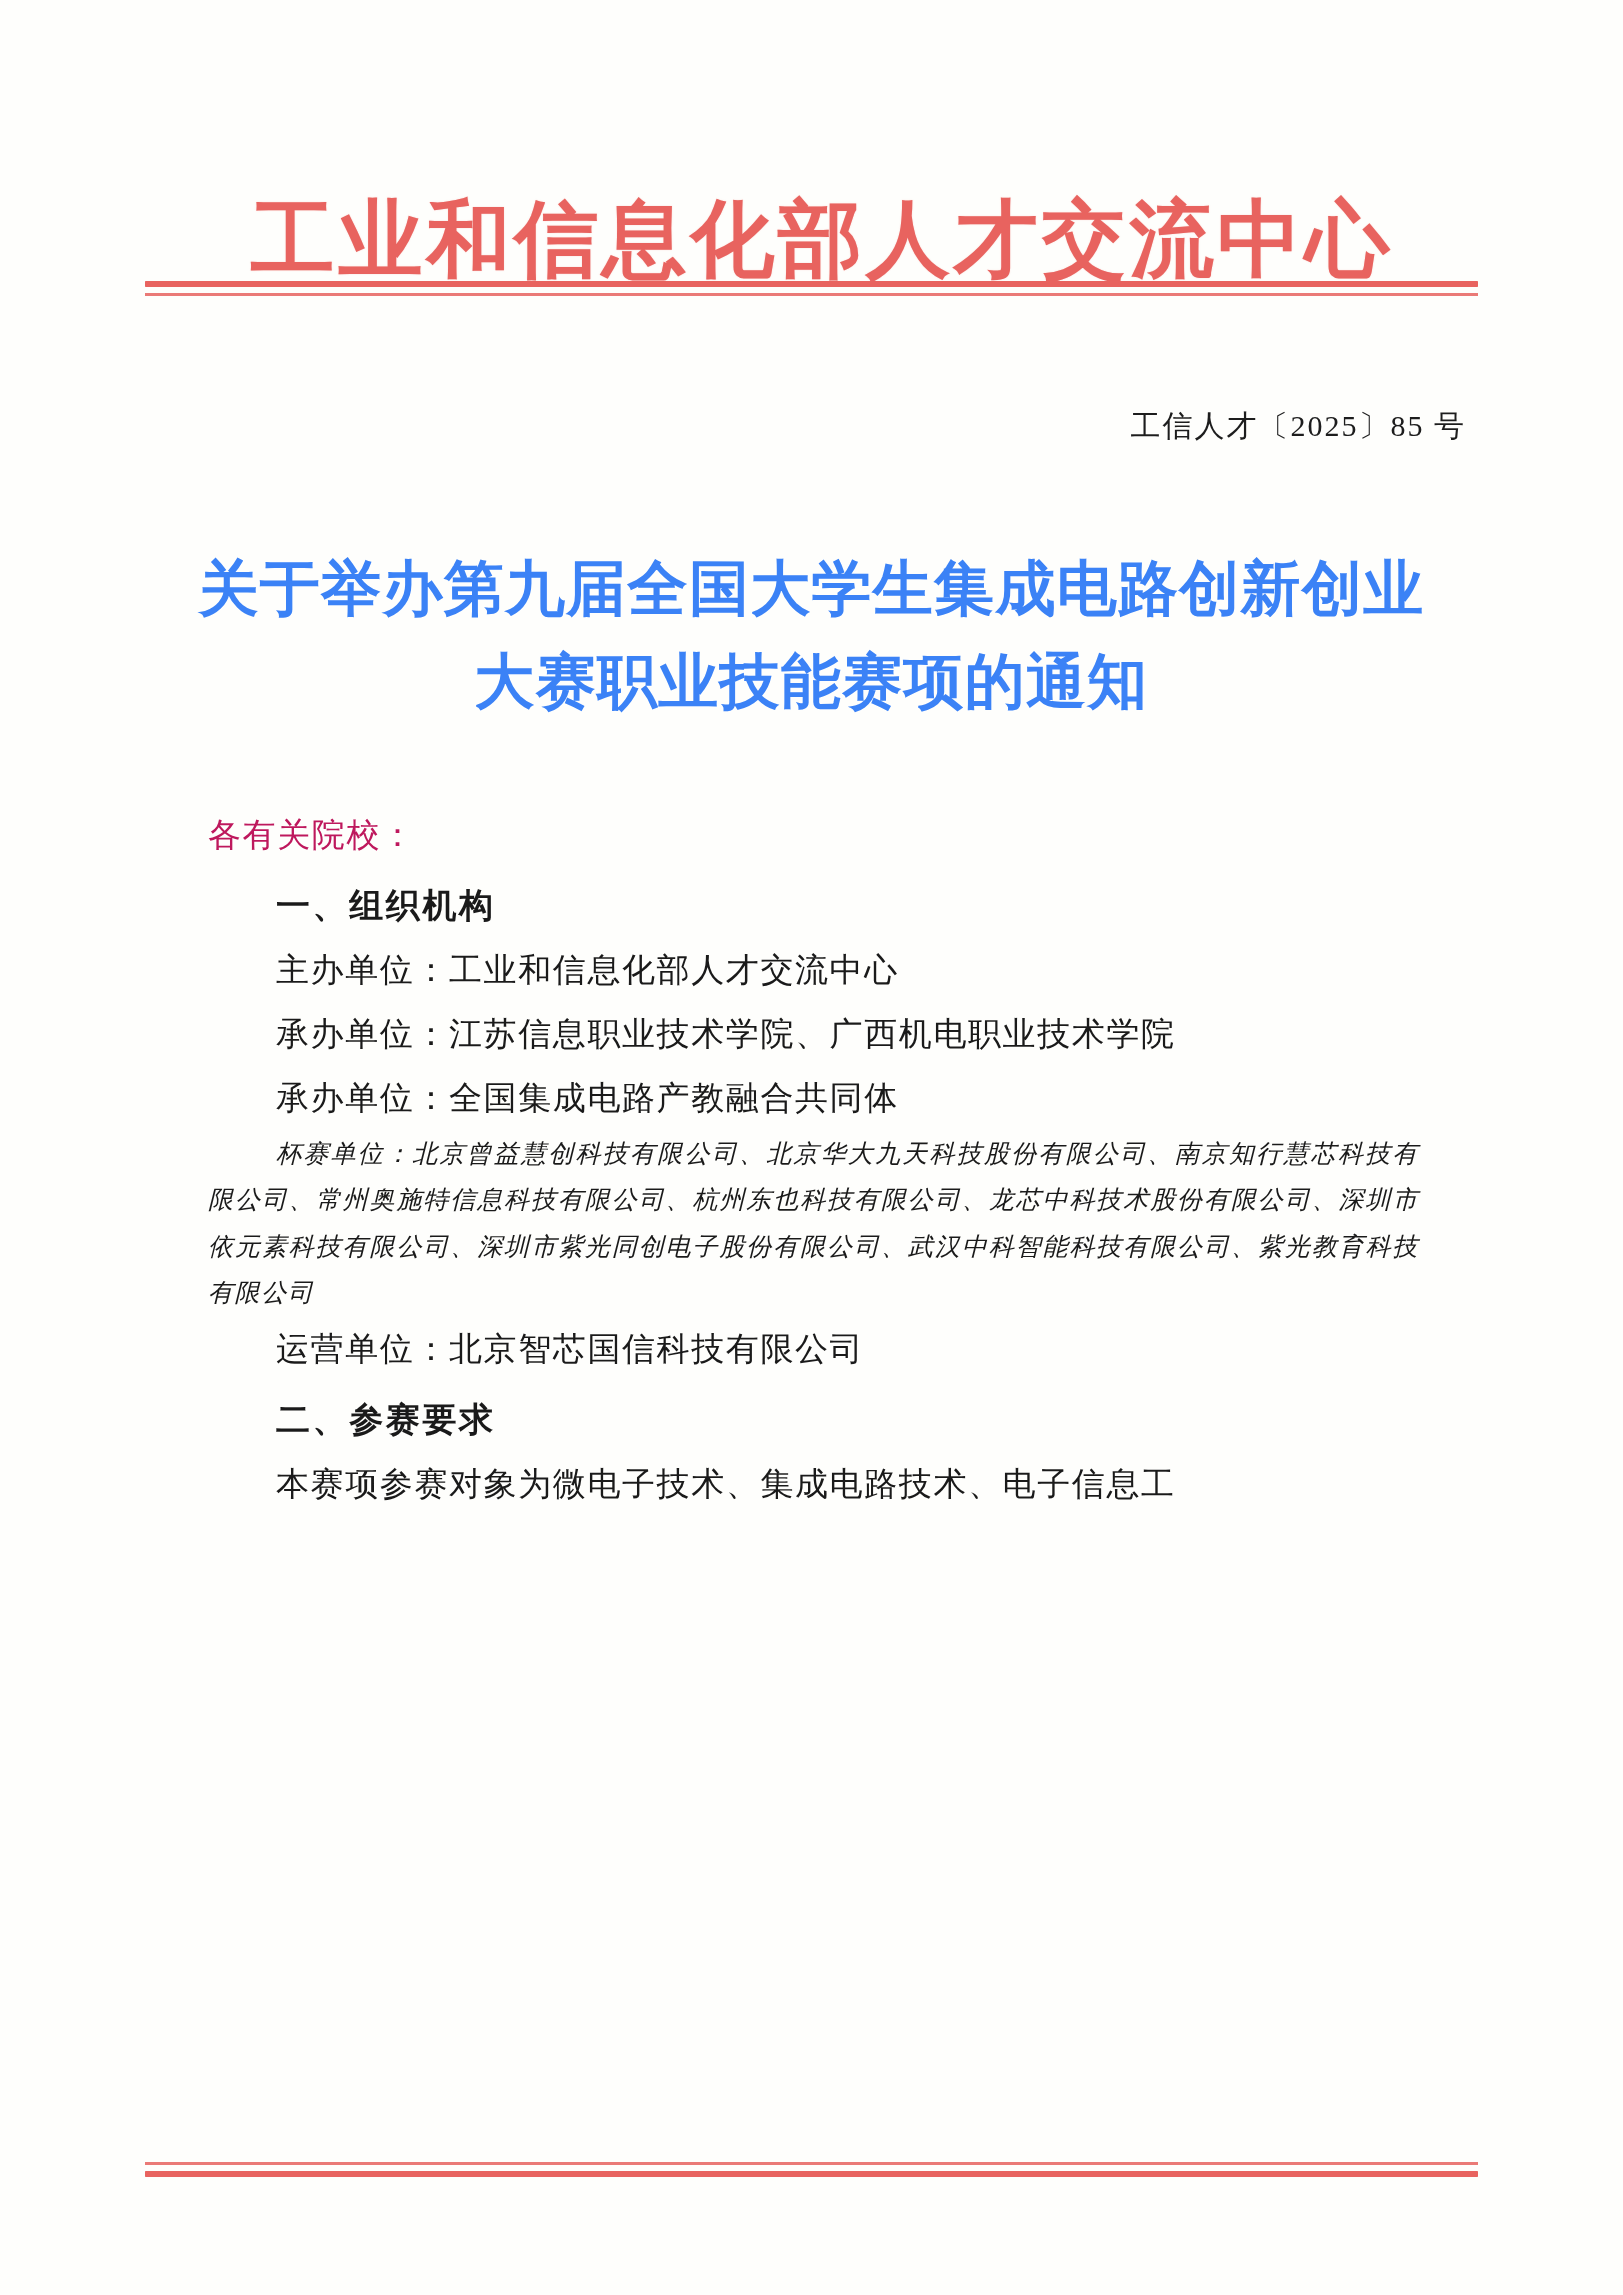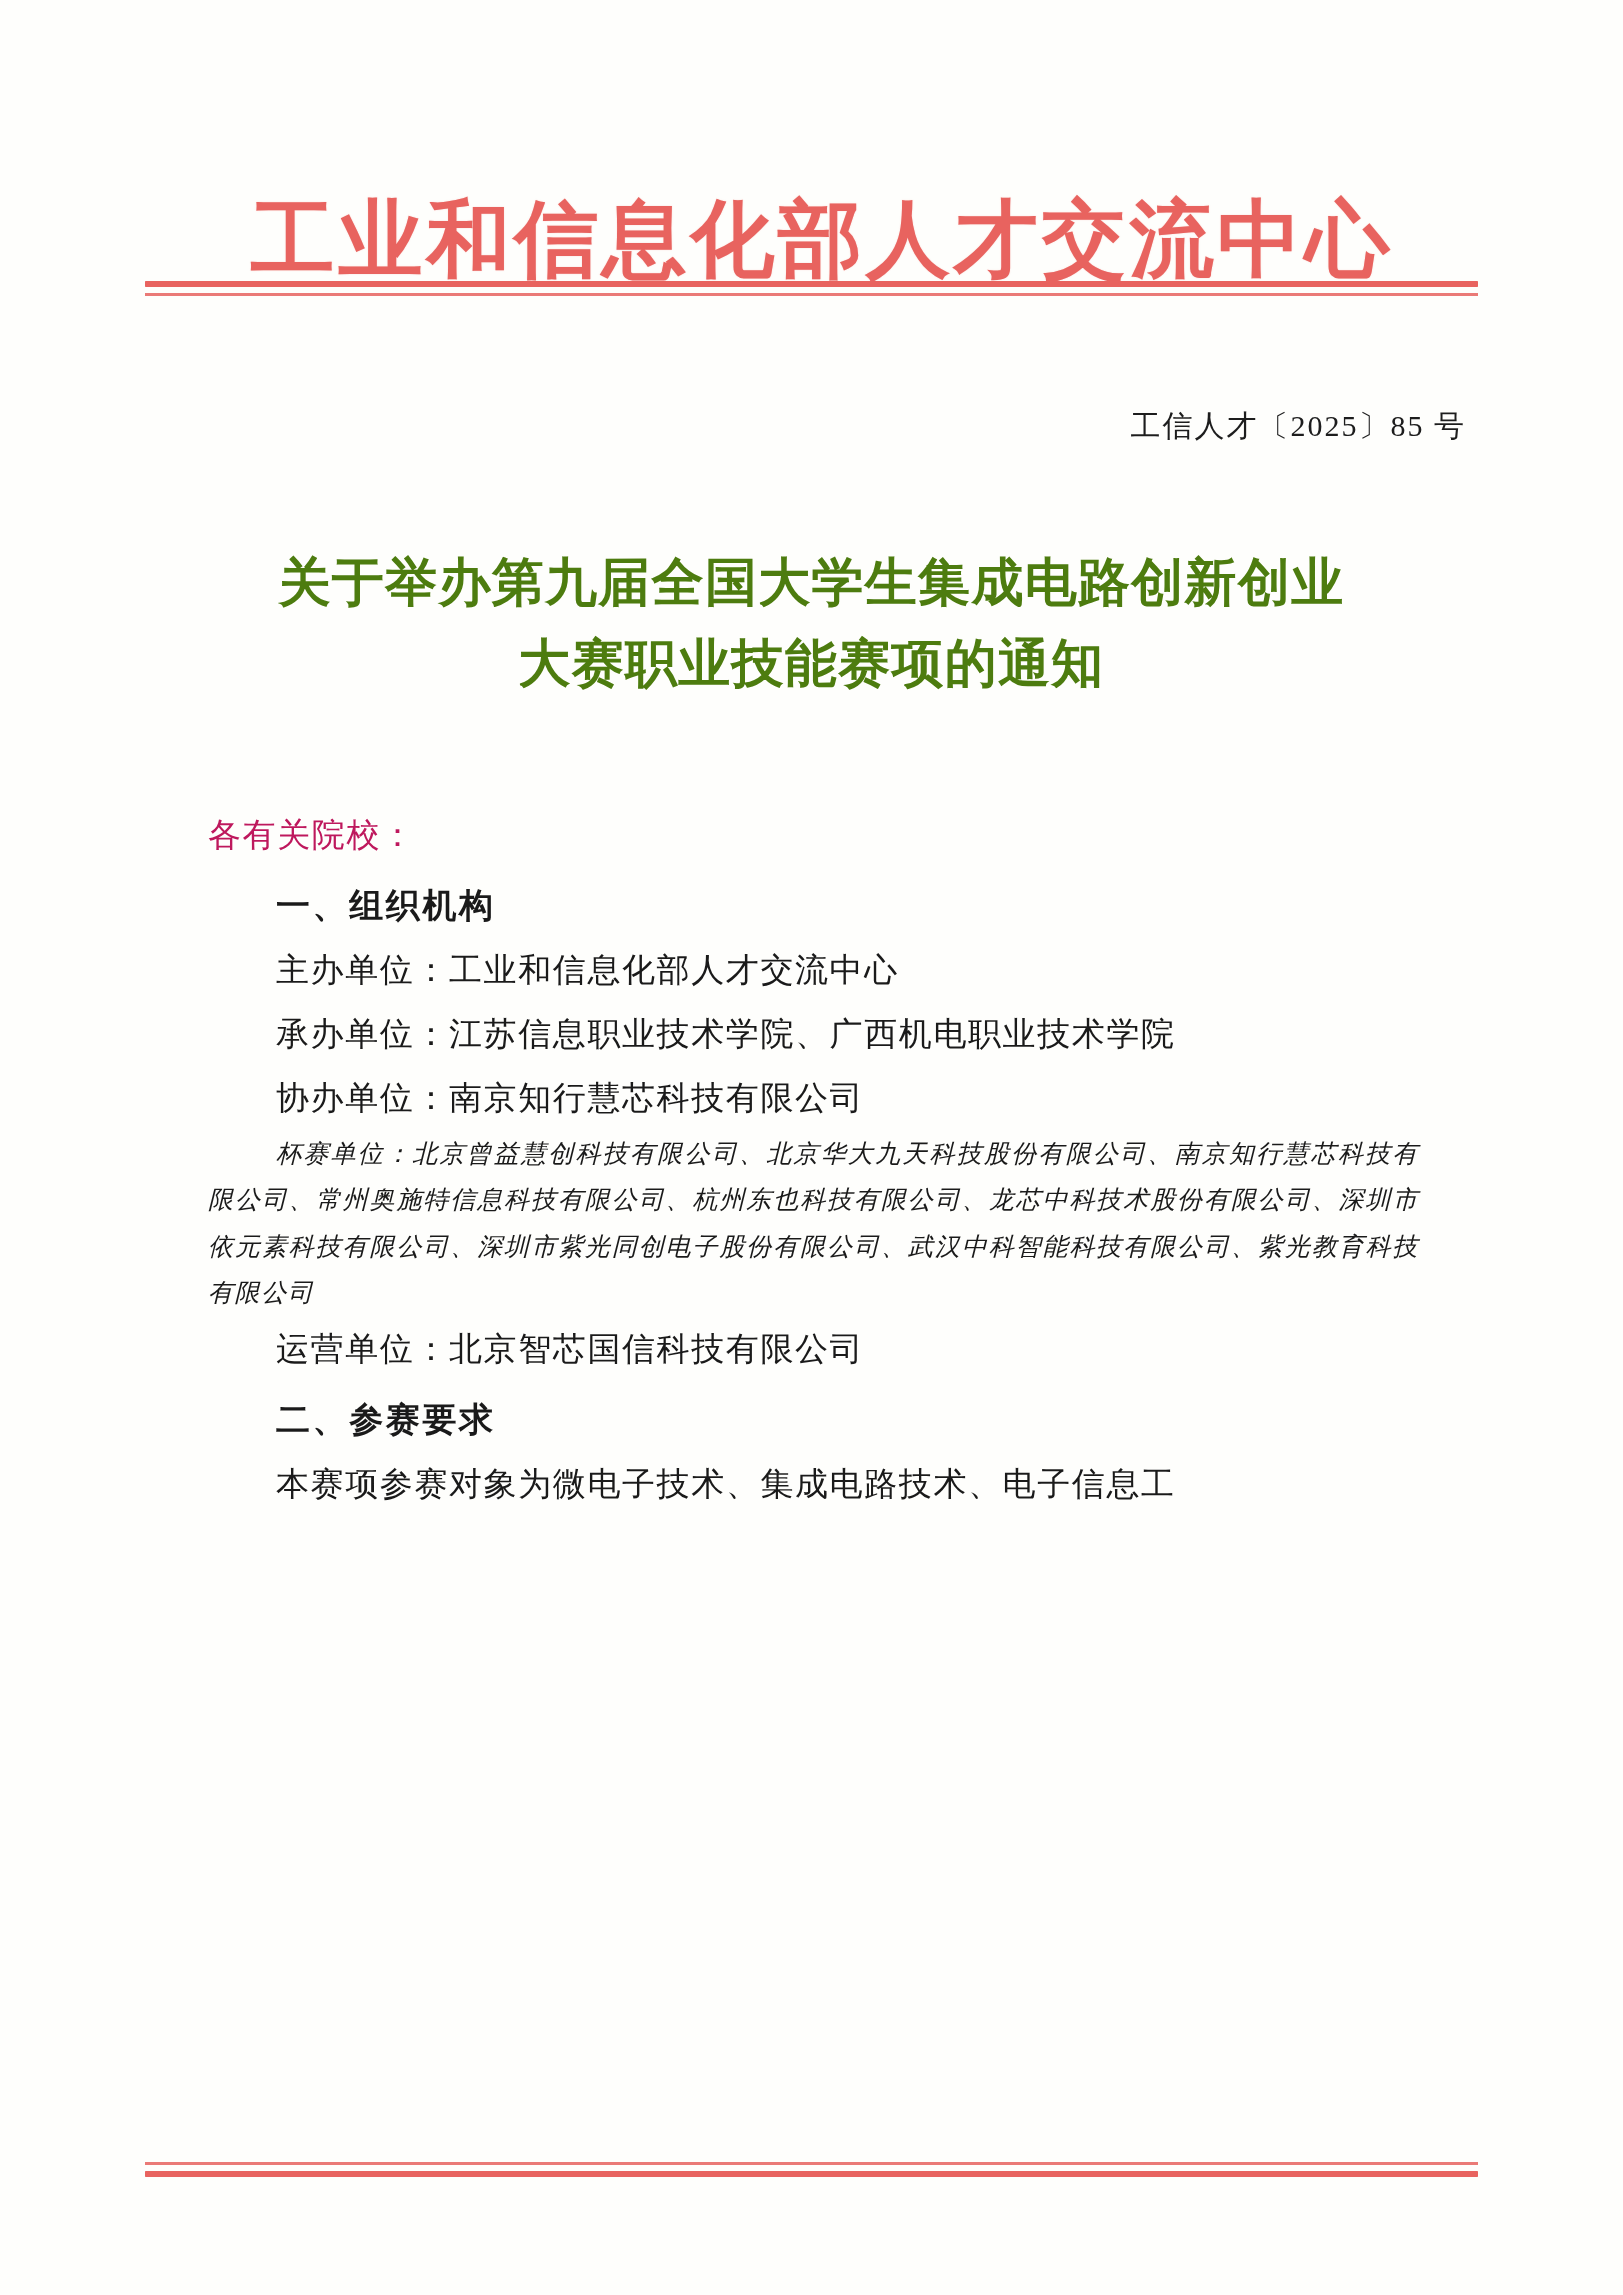--- a/index.html
+++ b/index.html
@@ -70,24 +70,24 @@
   }
 
   
   .doc-title {
     position: absolute;
     top: 543px;
     left: 196px;
     right: 196px;
     text-align: center;
     font-weight: bold;
-    font-size: 52px;
+    font-size: 60px;
     line-height: 1.55;
     letter-spacing: 1.3px;
-    color: #4d7c0f;
+    color: #3b82f6;
     font-family: "Liberation Serif", "DejaVu Serif", serif;
   }
 
   
   .body-area {
     position: absolute;
     top: 805px;
     left: 208px;
     width: 1211px;
   }
@@ -159,21 +159,21 @@
 
   <div class="body-area">
 
     <p class="para">各有关院校：</p>
 
 
     <h2 class="section-head">一、组织机构</h2>
 
     <p class="sub-item">主办单位：工业和信息化部人才交流中心</p>
     <p class="sub-item">承办单位：江苏信息职业技术学院、广西机电职业技术学院</p>
-    <p class="sub-item">协办单位：南京知行慧芯科技有限公司</p>
+    <p class="sub-item">承办单位：全国集成电路产教融合共同体</p>
 
     <p class="flow flow-first">杯赛单位：北京曾益慧创科技有限公司、北京华大九天科技股份有限公司、南京知行慧芯科技有限公司、常州奥施特信息科技有限公司、杭州东也科技有限公司、龙芯中科技术股份有限公司、深圳市依元素科技有限公司、深圳市紫光同创电子股份有限公司、武汉中科智能科技有限公司、紫光教育科技有限公司</p>
 
     <p class="sub-item">运营单位：北京智芯国信科技有限公司</p>
 
     <h2 class="section-head">二、参赛要求</h2>
 
     <p class="sub-item">本赛项参赛对象为微电子技术、集成电路技术、电子信息工</p>
 
   </div>

